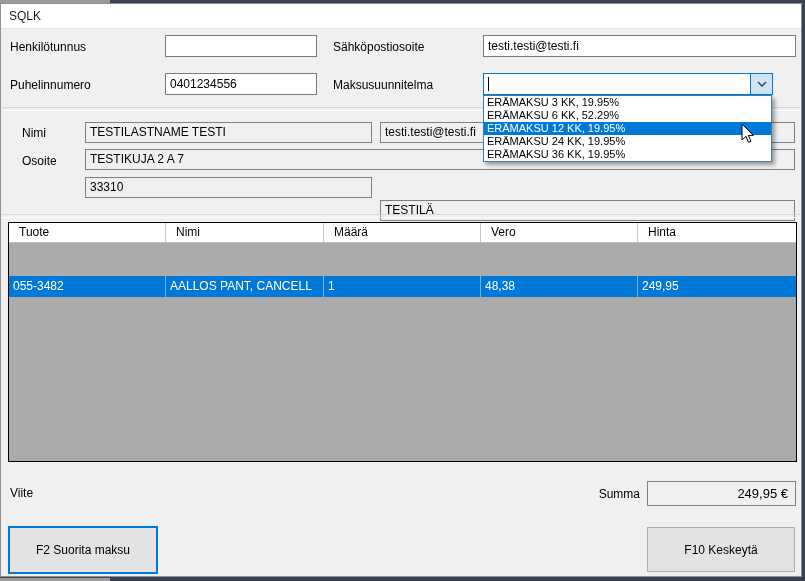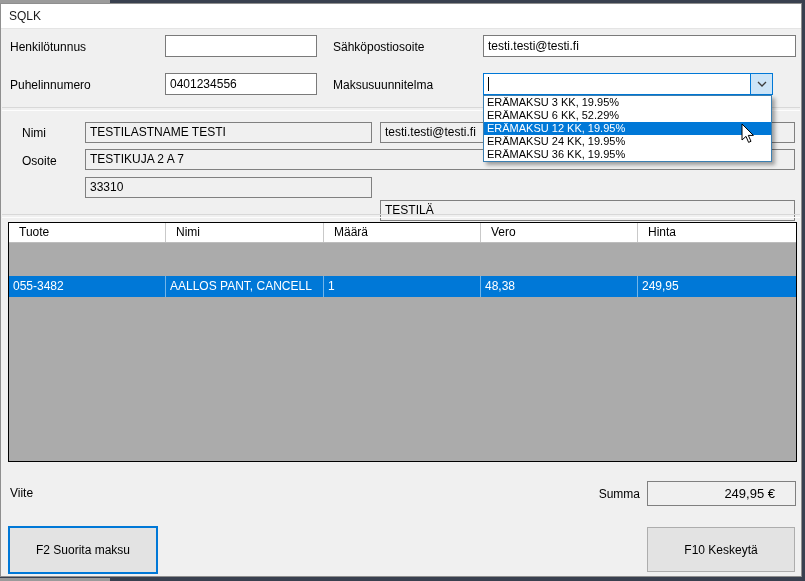--- a/index.html
+++ b/index.html
@@ -101,21 +101,21 @@
       <div class="c c1">AALLOS PANT, CANCELL</div>
       <div class="c c2">1</div>
       <div class="c c3">48,38</div>
       <div class="c c4">249,95</div>
     </div>
   </div>
 
   <div class="lbl" style="left:10px;top:486px;">Viite</div>
 
   <div class="lbl" style="left:585px;top:487px;width:55px;text-align:right;">Summa</div>
-  <div class="ro" style="left:647px;top:481px;width:149px;height:25px;line-height:23px;text-align:right;padding-right:20px;font-size:13px;">249,95 €</div>
+  <div class="ro" style="left:647px;top:481px;width:149px;height:25px;line-height:23px;text-align:right;padding-right:7px;font-size:13px;">249,95 €</div>
 
   <div class="btn btn-primary" style="left:8px;top:526px;width:150px;height:48px;">F2 Suorita maksu</div>
   <div class="btn btn-normal" style="left:647px;top:527px;width:148px;height:45px;">F10 Keskeytä</div>
 
   <div class="dd">
     <div class="dd-item">ERÄMAKSU 3 KK, 19.95%</div>
     <div class="dd-item">ERÄMAKSU 6 KK, 52.29%</div>
     <div class="dd-item selected">ERÄMAKSU 12 KK, 19.95%</div>
     <div class="dd-item">ERÄMAKSU 24 KK, 19.95%</div>
     <div class="dd-item">ERÄMAKSU 36 KK, 19.95%</div>

